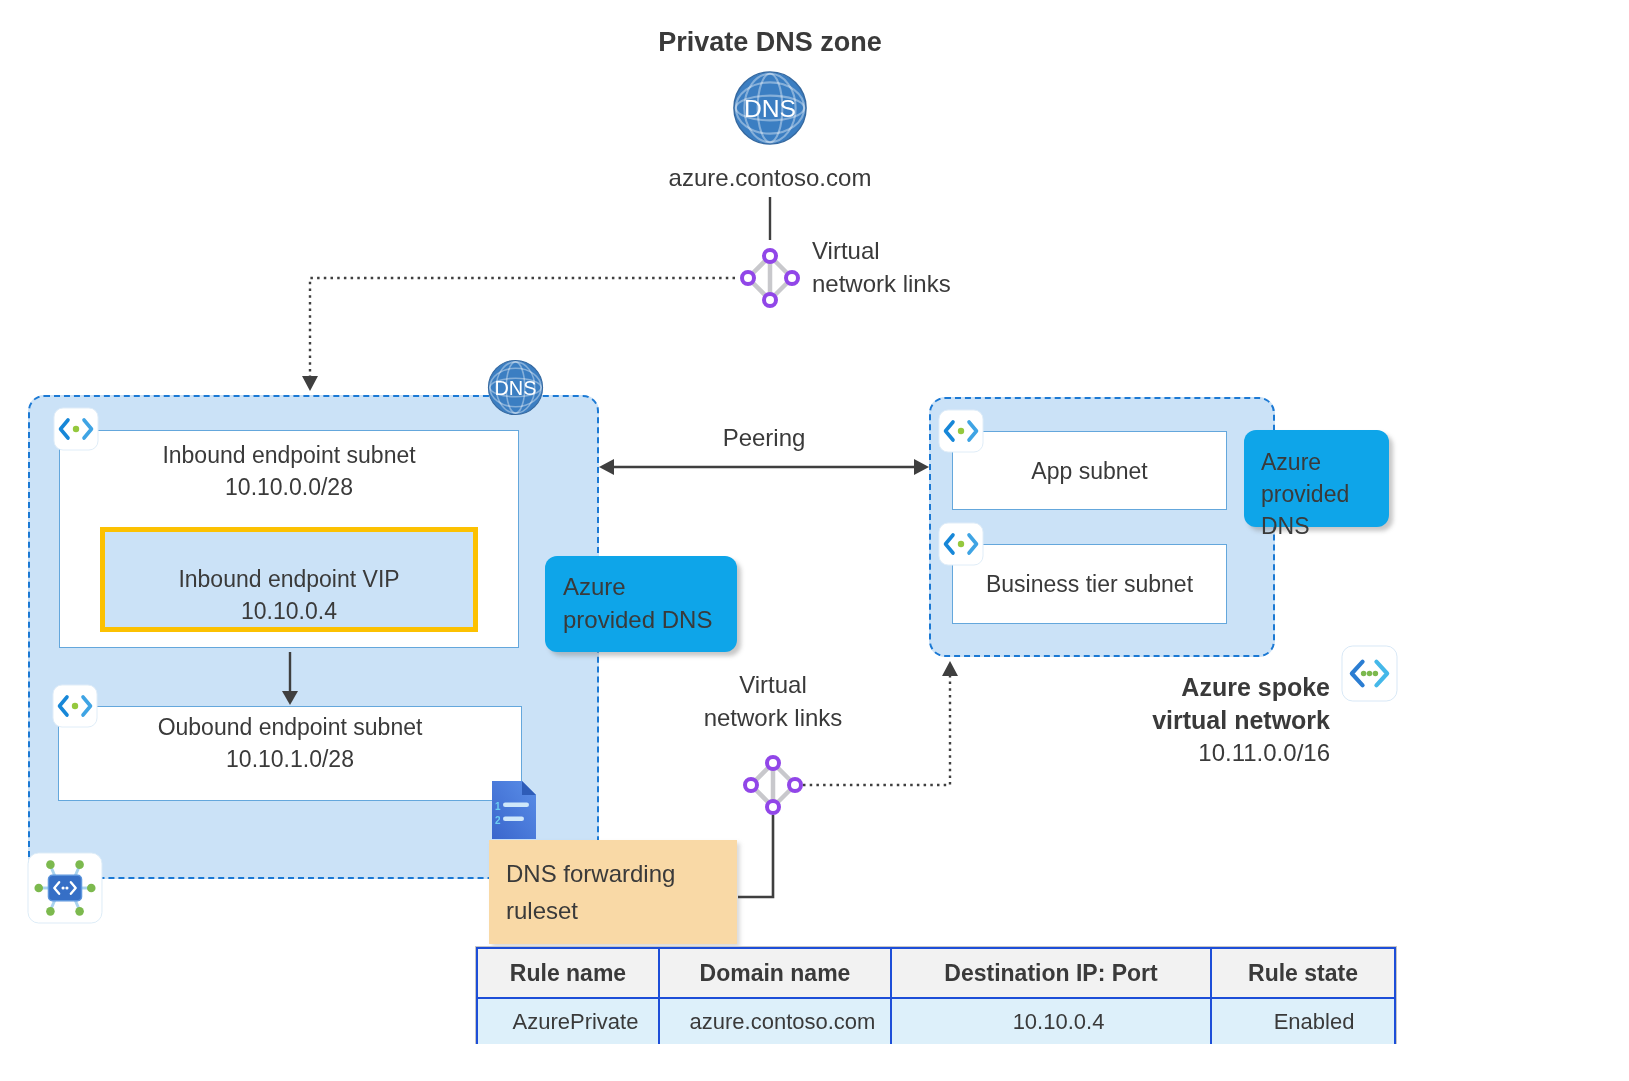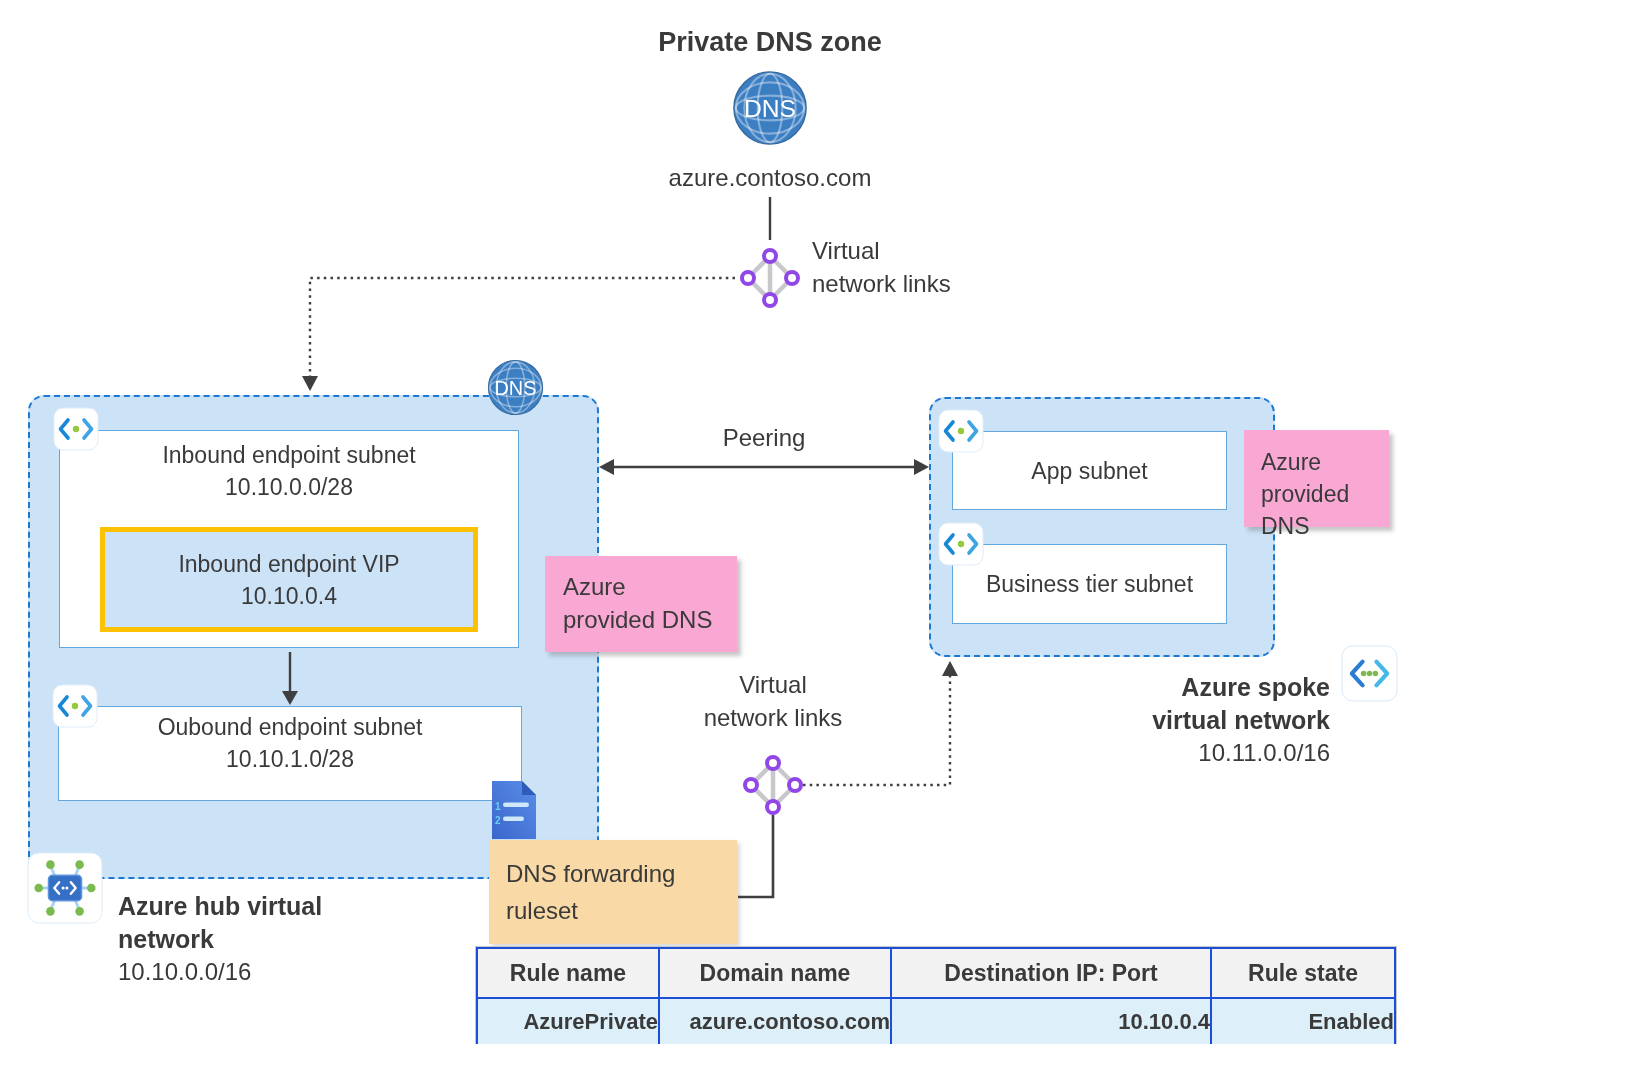--- a/index.html
+++ b/index.html
@@ -11,26 +11,26 @@
   
   .vnet{
     position:absolute;background:#cbe2f7;border:2px dashed #1b79d4;border-radius:16px;z-index:1;
   }
   .subnet-box{
     position:absolute;background:#ffffff;border:1px solid #64a7dc;z-index:2;
   }
   .subnet-text{width:100%;text-align:center;font-size:23px;line-height:32px;}
   .vip-box{
     position:absolute;background:#cbe2f7;border:5px solid #fcc101;z-index:3;
-    display:flex;align-items:center;justify-content:center;
+    display:flex;align-items:flex-end;justify-content:center;
   }
   .label-box{
-    position:absolute;background:#f9a8d4;z-index:4;
+    position:absolute;background:#0ea5e9;z-index:4;
     box-shadow:4px 4px 4px rgba(130,130,130,.45);
-    font-size:24px;line-height:33px;
+    font-size:24px;line-height:33px;border-radius:12px;
   }
   .orange-box{
     position:absolute;background:#f9d9a6;z-index:3;
     box-shadow:3px 3px 4px rgba(150,150,150,.35);
     font-size:24px;line-height:37px;
   }
   .bold-label{font-weight:bold;font-size:25px;line-height:33px;}
   .cidr-label{font-size:24px;line-height:32px;}
   .icon{position:absolute;z-index:6;}
   .conn{position:absolute;left:0;top:0;z-index:5;pointer-events:none;}
@@ -38,21 +38,21 @@
   .rules-table{
     position:absolute;left:475px;top:946px;z-index:3;
     border-collapse:separate;border-spacing:2px;background:#1d4ed8;
     border:1px solid #c6c6c6;
   }
   .rules-table th{
     background:#f2f2f2;font-size:23px;font-weight:bold;text-align:center;
     height:48px;padding:0 10px;
   }
   .rules-table td{
-    background:#ddf0fa;font-size:22px;font-weight:bold;text-align:right;
+    background:#ddf0fa;font-size:22px;font-weight:normal;text-align:center;
     height:46px;padding:0 0 12px 15px;
   }
   .centered-text{text-align:center;}
 </style>
 </head>
 <body>
 
 <div class="canvas">
 
   <div class="abs bold-label centered-text" style="left:560px;top:26px;width:420px;font-size:27px;">Private DNS zone</div>
@@ -164,25 +164,20 @@
         <circle cx="41" cy="37" r="1.6" fill="#ffffff"></circle>
       <g fill="#7cb94e">
         <circle cx="24" cy="13" r="4.4"></circle>
           <circle cx="54" cy="13" r="4.4"></circle>
         <circle cx="12" cy="37" r="4.4"></circle>
           <circle cx="66" cy="37" r="4.4"></circle>
         <circle cx="24" cy="61" r="4.4"></circle>
           <circle cx="54" cy="61" r="4.4"></circle>
       </g>
     </svg>
-  </div>
-  <div class="abs" style="left:118px;top:890px;width:280px;">
-    <div class="bold-label">Azure hub virtual</div>
-    <div class="bold-label">network</div>
-    <div class="cidr-label">10.10.0.0/16</div>
   </div>
 
   <div class="label-box" style="left:545px;top:556px;width:192px;height:96px;padding:0;">
     <div style="padding:14px 0 0 18px;">
       <div>Azure</div>
       <div>provided DNS</div>
     </div>
   </div>
 
   <div class="abs centered-text" style="left:664px;top:424px;width:200px;font-size:24px;">Peering</div>

